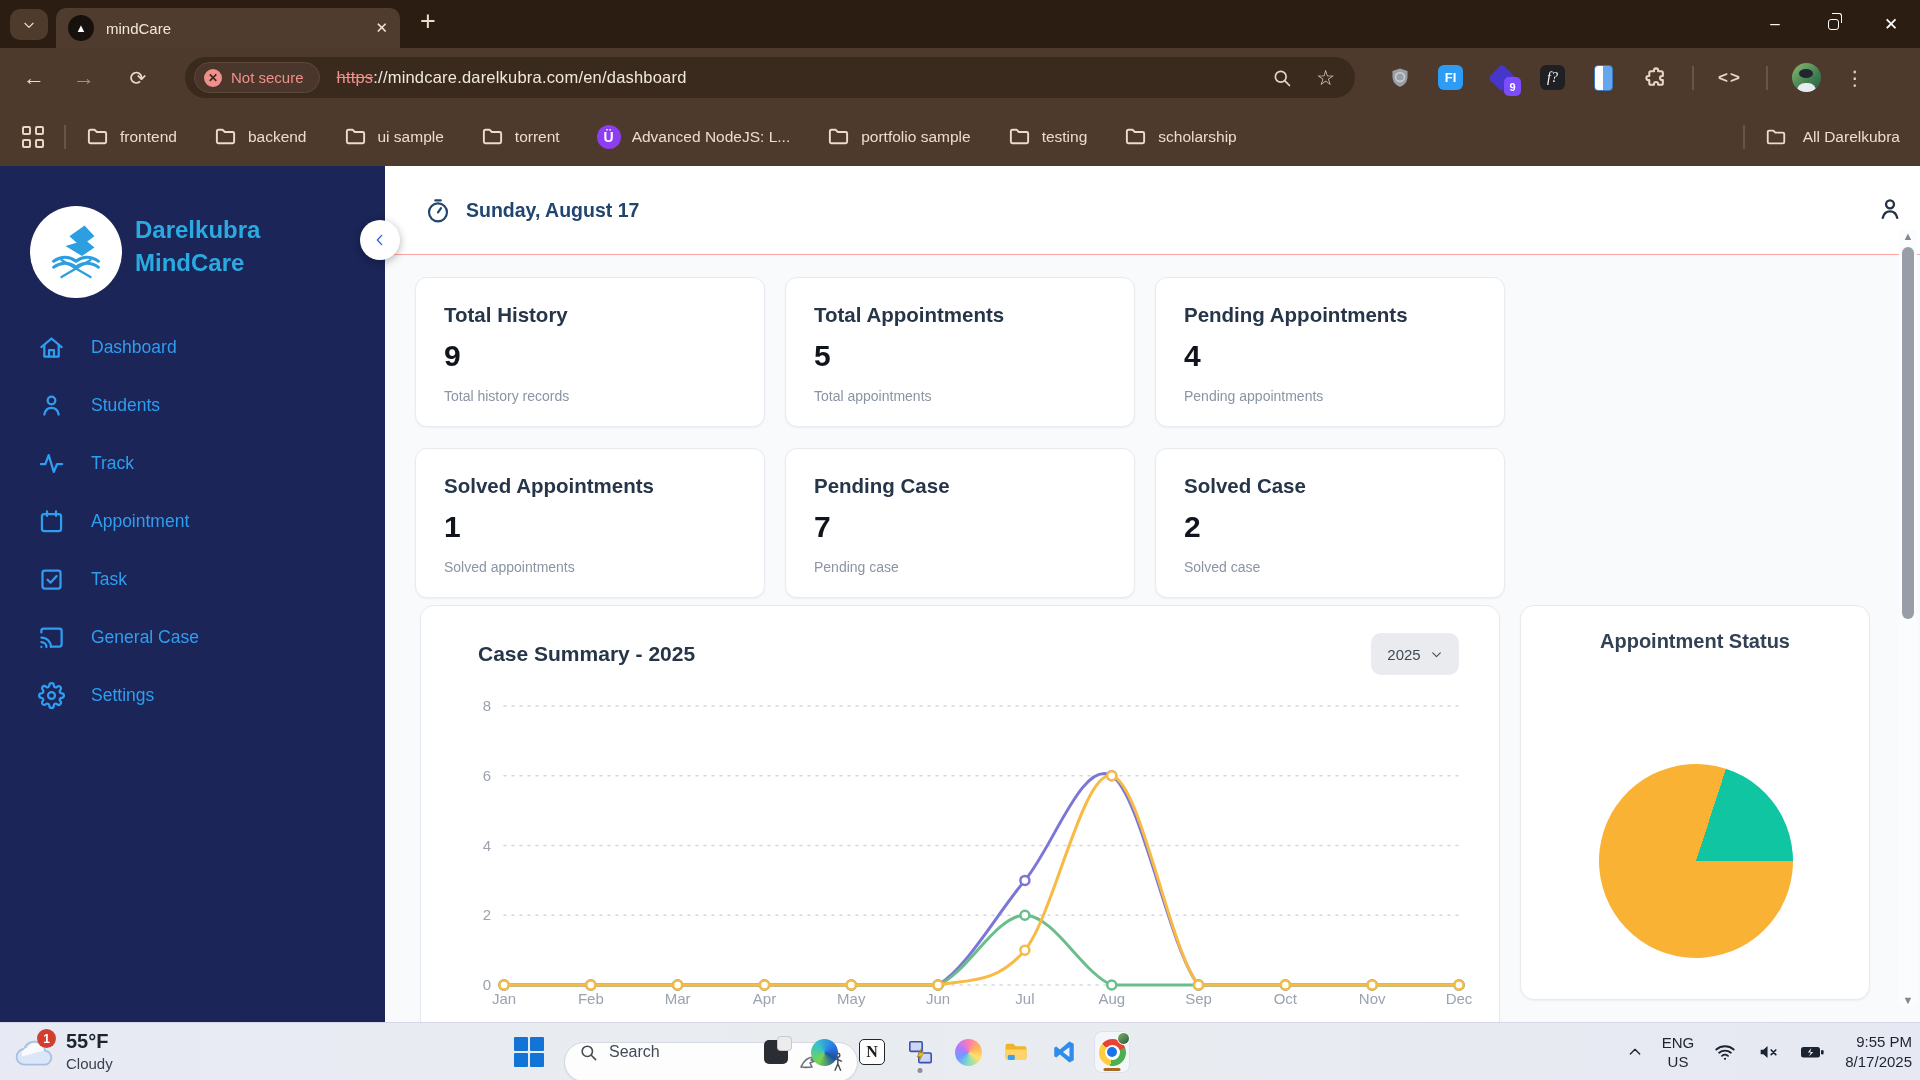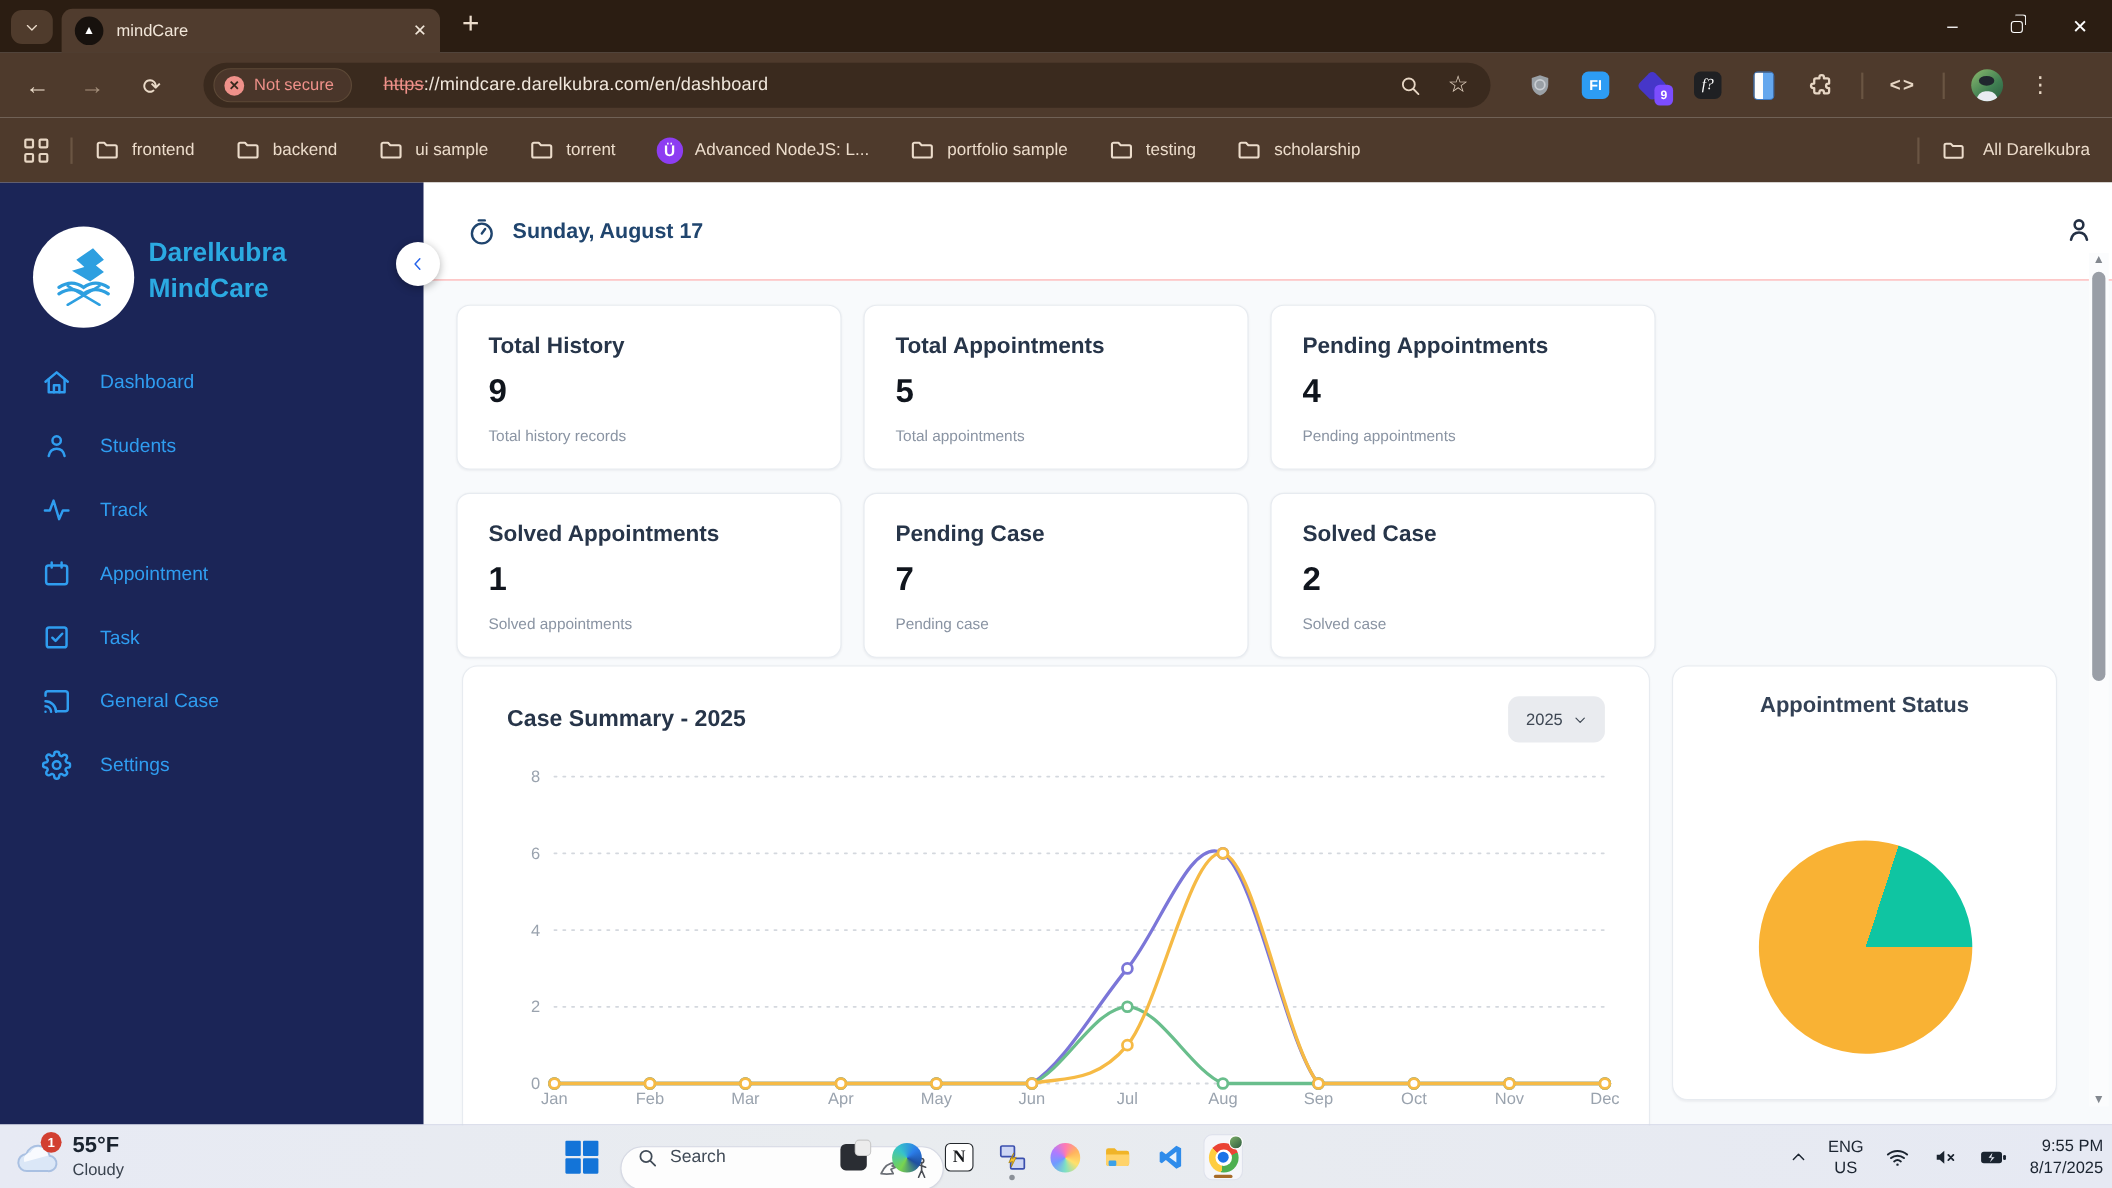--- a/index.html
+++ b/index.html
@@ -19,21 +19,21 @@
   .restore{width:11px;height:11px;border:1.6px solid #fff;border-radius:3px;position:relative;}
   .restore::before{content:"";position:absolute;left:2px;bottom:2px;width:9px;height:9px;border-top:1.6px solid #fff;border-right:1.6px solid #fff;border-radius:0 3px 0 0;transform:translate(1px,-4px);}
 
   
   .toolbar{position:absolute;top:48px;left:0;right:0;height:59px;background:#4e3a2c;}
   .navbtn{position:absolute;top:14px;width:36px;height:32px;display:flex;align-items:center;justify-content:center;color:#eadac8;font-size:22px;}
   .omnibox{position:absolute;left:185px;top:9px;width:1170px;height:41px;background:#3a2a1e;border-radius:21px;display:flex;align-items:center;}
   .secchip{margin-left:9px;height:31px;border-radius:16px;background:#4a362a;border:1px solid #5d4937;display:flex;align-items:center;gap:9px;padding:0 15px 0 9px;}
   .secdot{width:18px;height:18px;border-radius:50%;background:#ef918a;color:#3a2a1e;font-size:12px;font-weight:bold;display:flex;align-items:center;justify-content:center;}
   .seclabel{color:#ef918a;font-size:15px;}
-  .url{margin-left:29px;font-size:16.5px;color:#f1e8dd;letter-spacing:.2px;}
+  .url{margin-left:17px;font-size:16.5px;color:#f1e8dd;letter-spacing:.2px;}
   .struck{color:#ef918a;text-decoration:line-through;}
   .omni-right{margin-left:auto;display:flex;align-items:center;gap:24px;padding-right:20px;color:#e7d6c4;}
   .extrow{position:absolute;left:1386px;top:0;height:59px;display:flex;align-items:center;gap:24px;color:#e7d6c4;}
   .ext{position:relative;width:27px;height:27px;display:flex;align-items:center;justify-content:center;}
   .fi-ic{width:25px;height:25px;border-radius:6px;background:#2d9cf4;color:#fff;font-size:13px;font-weight:bold;display:flex;align-items:center;justify-content:center;}
   .p9-ic{width:20px;height:20px;background:#4636c9;transform:rotate(45deg);border-radius:4px;}
   .p9-badge{position:absolute;right:-6px;bottom:-5px;width:17px;height:19px;border-radius:5px;background:#7c4dff;color:#fff;font-size:11px;font-weight:bold;display:flex;align-items:center;justify-content:center;}
   .fq-ic{width:25px;height:25px;border-radius:6px;background:#1f2023;color:#fff;font-size:14px;display:flex;align-items:center;justify-content:center;font-family:"Liberation Serif",serif;font-style:italic;}
   .ph-ic{width:19px;height:26px;border-radius:4px;background:linear-gradient(90deg,#fdfdfd 45%,#64a7ee 45%);border:1px solid #3c78c2;}
   .vsep{width:2px;height:24px;background:#6a5543;}
@@ -68,21 +68,21 @@
   .datebox{position:absolute;left:40px;top:0;height:89px;display:flex;align-items:center;gap:15px;color:#20456e;font-weight:bold;font-size:19.5px;}
   .profile-top{position:absolute;right:16px;top:29px;color:#243044;}
 
   .cards{position:absolute;left:30px;display:flex;gap:20px;}
   .row1{top:111px;} .row2{top:282px;}
   .card{width:350px;height:150px;background:#fff;border:1px solid #e7ebf0;border-radius:12px;box-shadow:0 1px 2px rgba(16,24,40,.05);padding:25px 28px;}
   .card .t{font-size:20.5px;font-weight:600;color:#273549;}
   .card .v{font-size:30px;font-weight:800;color:#10151d;margin-top:12px;}
   .card .s{font-size:14px;color:#8a94a3;margin-top:15px;}
 
-  .chart-card{position:absolute;left:35px;top:439px;width:1080px;height:430px;background:#fff;border:1px solid #e7ebf0;border-radius:14px;box-shadow:0 1px 2px rgba(16,24,40,.05);}
+  .chart-card{position:absolute;left:35px;top:439px;width:1080px;height:430px;background:#fff;border:1px solid #e7ebf0;border-radius:14px;box-shadow:0 1px 2px rgba(16,24,40,.05);padding-left:17px;}
   .chart-head{display:flex;align-items:center;justify-content:space-between;padding:27px 40px 0 40px;}
   .chart-title{font-size:21px;font-weight:600;color:#273549;}
   .year-dd{width:88px;height:42px;border-radius:10px;background:#e9ebef;color:#3f4854;font-size:15px;display:flex;align-items:center;justify-content:center;gap:9px;cursor:pointer;}
   #lineChart{position:absolute;left:0;top:0;}
 
   .appt-card{position:absolute;left:1135px;top:439px;width:350px;height:395px;background:#fff;border:1px solid #e7ebf0;border-radius:14px;box-shadow:0 1px 2px rgba(16,24,40,.05);}
   .appt-title{text-align:center;margin-top:24px;font-size:20px;font-weight:700;color:#334155;}
   .pie{position:absolute;left:78px;top:158px;width:194px;height:194px;border-radius:50%;}
 
   .scrollbar{position:absolute;right:3px;top:64px;bottom:16px;width:18px;background:#fbfcfd;display:flex;flex-direction:column;align-items:center;}

